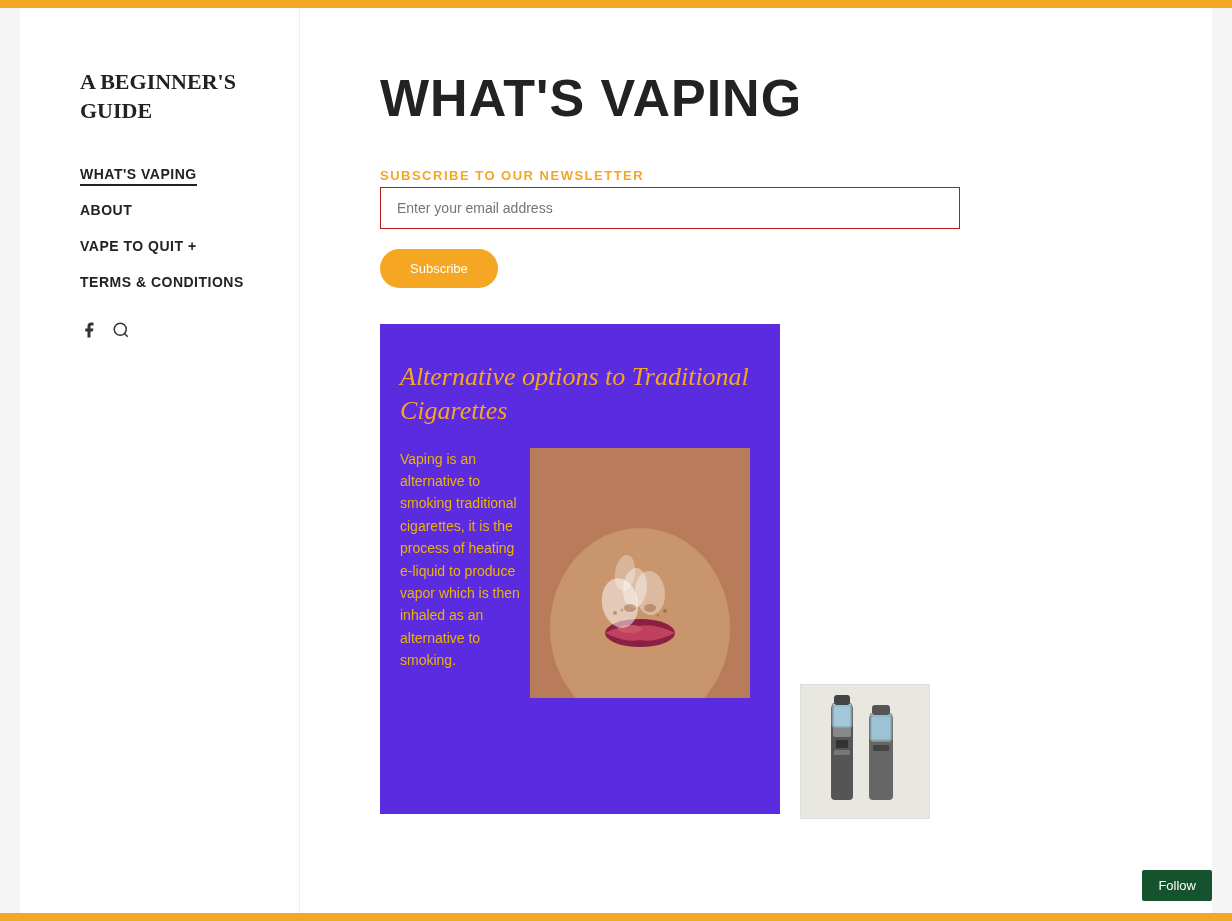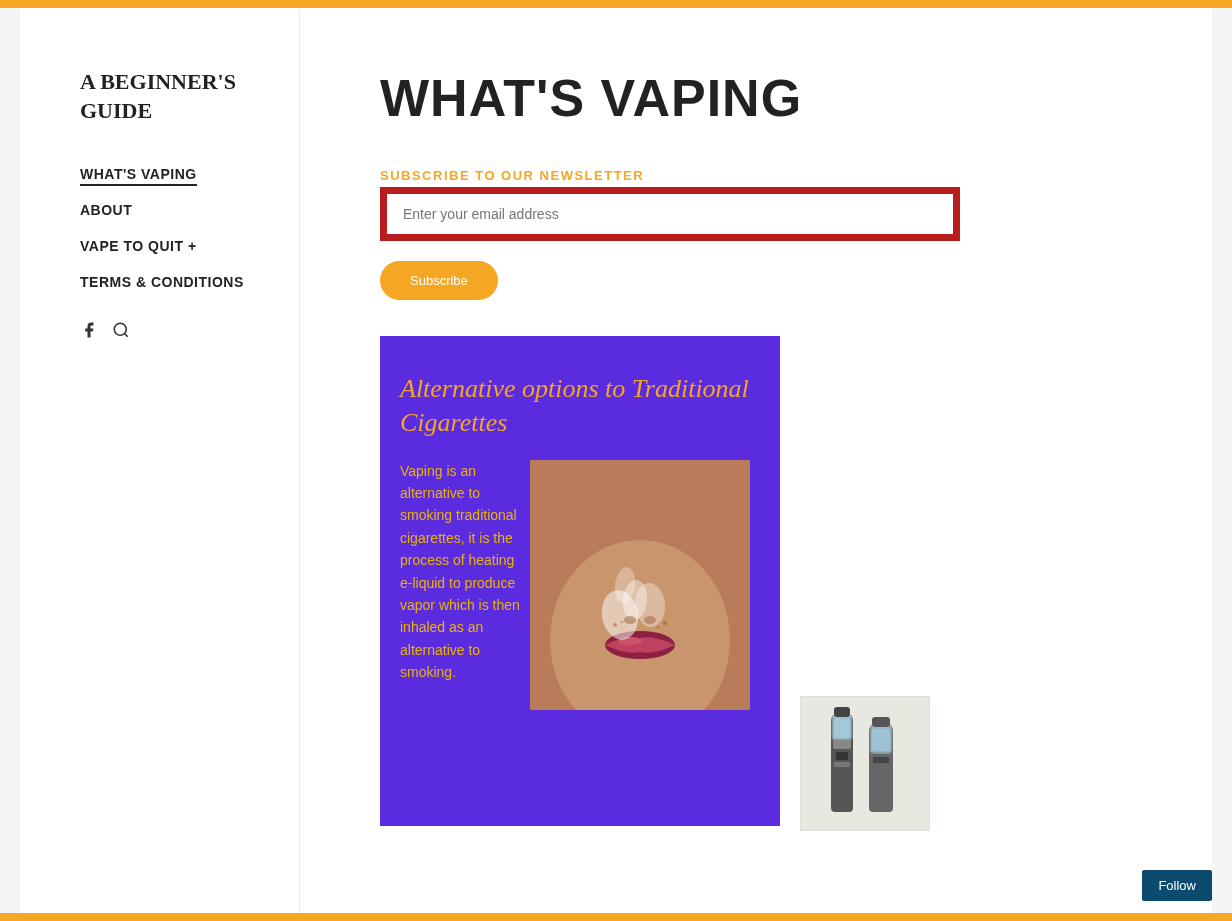--- a/index.html
+++ b/index.html
@@ -86,21 +86,21 @@
       color: #f5a623;
       font-size: 13px;
       font-weight: bold;
       letter-spacing: 1.5px;
       margin-bottom: 4px;
       font-family: Arial, sans-serif;
     }
     .email-input {
       width: 580px;
       max-width: 100%;
-      border: 7px solid #b91c1c;
+      border: 1px solid #b91c1c;
       padding: 12px 16px;
       font-size: 14px;
       color: #999;
       font-family: Arial, sans-serif;
       margin-bottom: 20px;
       display: block;
       outline: none;
     }
     .subscribe-btn {
       background: #f5a623;
@@ -274,15 +274,15 @@
 
           <rect x="71" y="20" width="18" height="10" rx="3" fill="#555"></rect>
         </svg>
       </div>
     </div>
   </main>
 </div>
 
 <div class="bottom-bar"></div>
 
-<div style="position:fixed; bottom:20px; right:20px; background:#0c4a6e; color:#fff; padding:8px 16px; font-size:13px; font-family:Arial,sans-serif; cursor:pointer; border-radius:2px;">
+<div style="position:fixed; bottom:20px; right:20px; background:#14532d; color:#fff; padding:8px 16px; font-size:13px; font-family:Arial,sans-serif; cursor:pointer; border-radius:2px;">
   <span>Follow</span>
 </div>
 
 </body></html>

